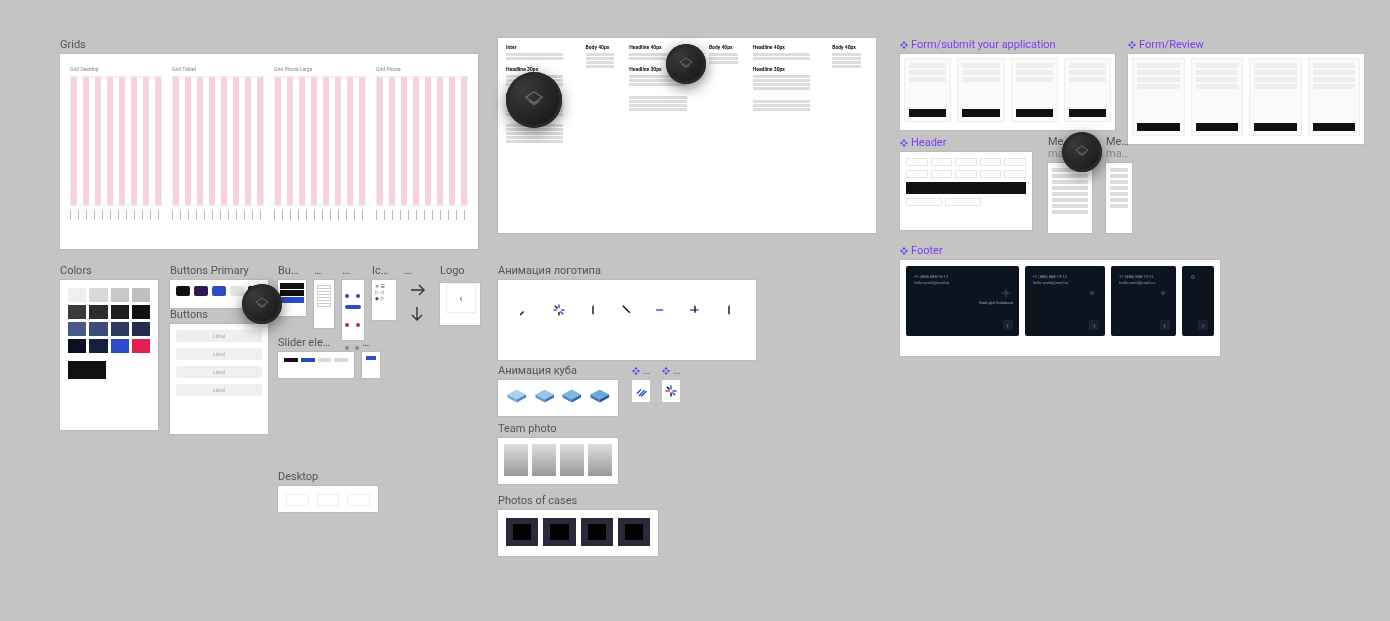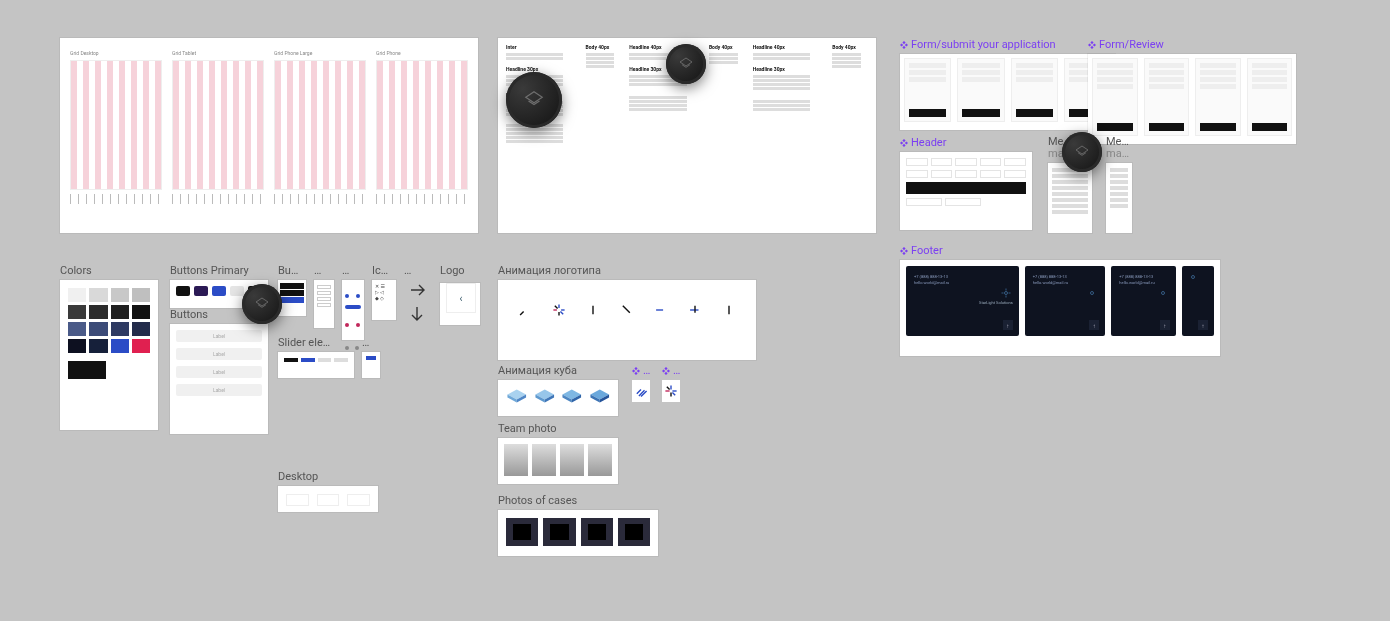--- a/index.html
+++ b/index.html
@@ -157,20 +157,21 @@
   
   .tiny-frame { background:#fff; padding:2px; }
 
 </style>
 </head>
 <body>
 
 <div class="scroll">
 
   <div class="abs" style="left:60px; top:-8px; width:418px;">
+    <div class="frame-label">Grids</div>
     <div class="frame" style="height:195px;">
       <div class="grid-cols">
         <div class="grid-col">
           <div class="grid-col-label">Grid Desktop</div>
           <div class="grid-stripes"></div>
           <div class="grid-ticks"></div>
         </div>
         <div class="grid-col">
           <div class="grid-col-label">Grid Tablet</div>
           <div class="grid-stripes"></div>
@@ -556,21 +557,21 @@
         <div class="form-card">
             <div class="fl"></div>
             <div class="fl"></div>
             <div class="fl"></div>
             <div class="fbtn"></div>
           </div>
       </div>
     </div>
   </div>
 
-  <div class="abs" style="left:1088px; top:-8px; width:208px;">
+  <div class="abs" style="left:1128px; top:-8px; width:236px;">
     <div class="frame-label accent">
       <svg class="diamond-icon" viewBox="0 0 10 10">
           <path d="M5 0l2 2-2 2-2-2zM5 6l2 2-2 2-2-2zM0 5l2-2 2 2-2 2zM6 5l2-2 2 2-2 2z" fill="#7b3ff2"></path>
         </svg><span>Form/Review</span>
     </div>
     <div class="frame review-forms" style="height:90px;">
       <div class="forms-row">
         <div class="form-card">
             <div class="fl"></div>
             <div class="fl"></div>

